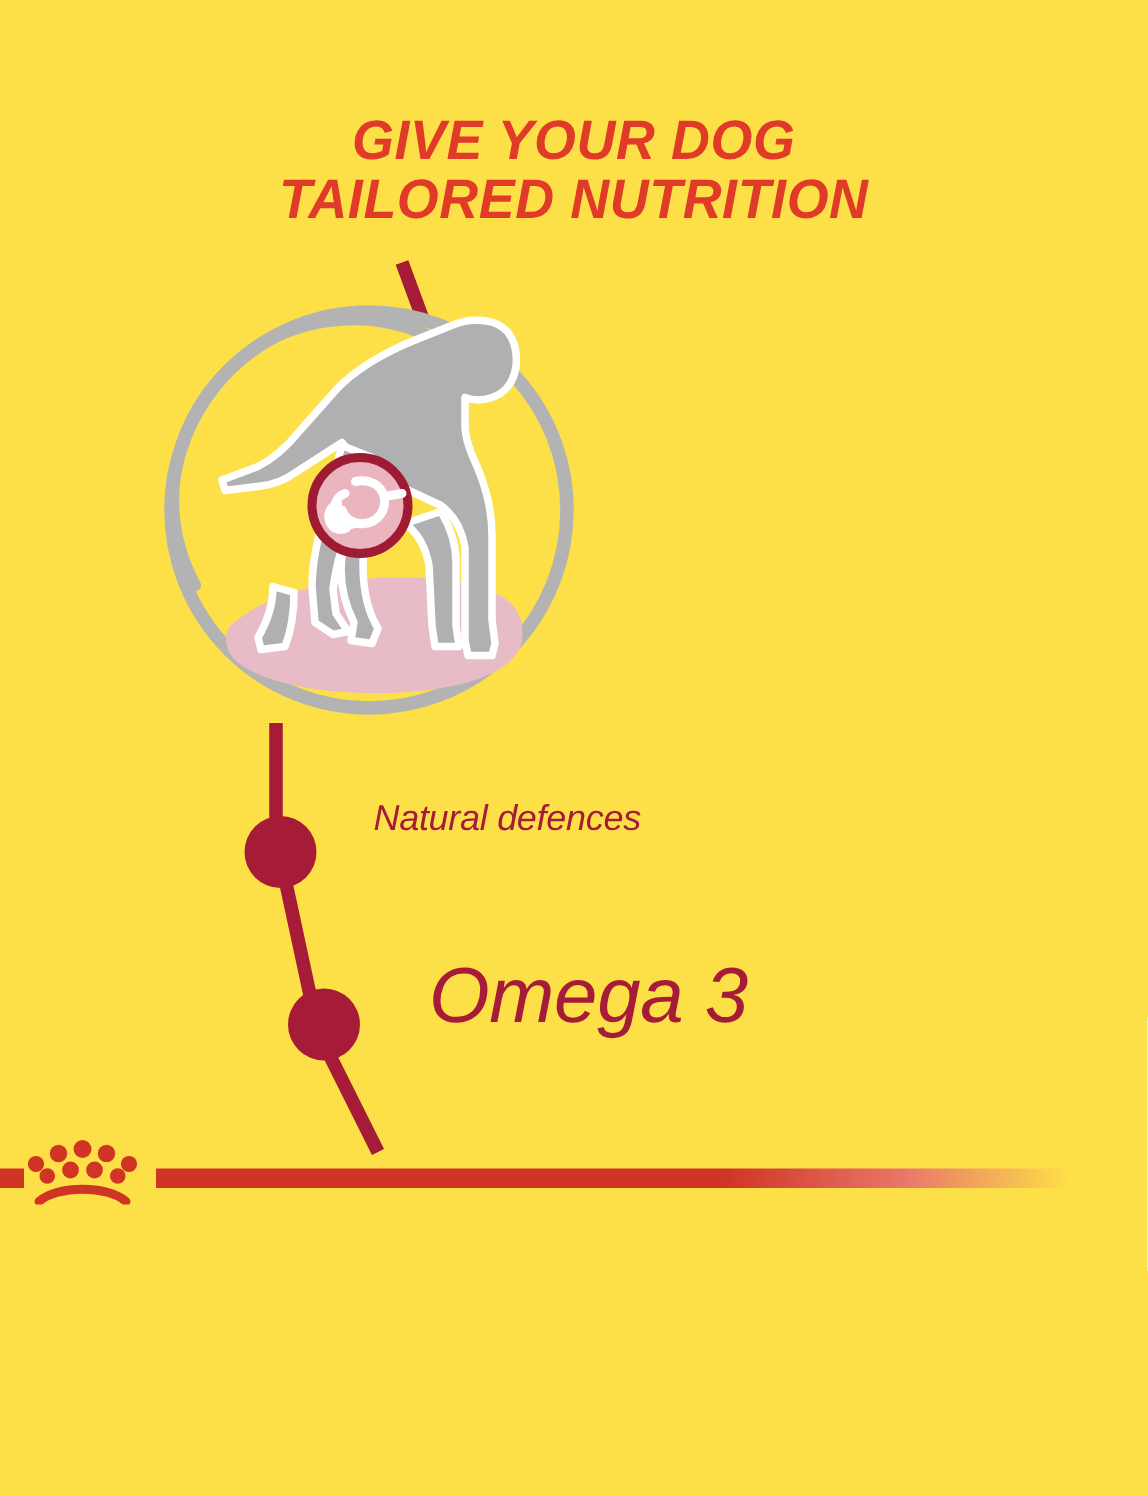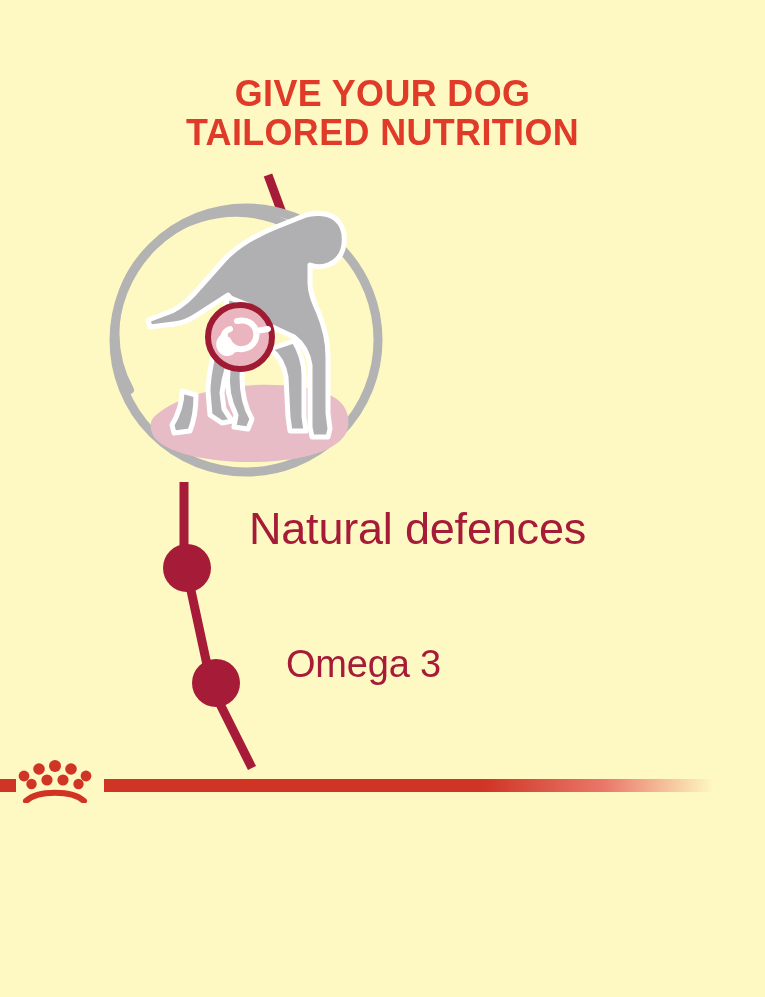--- a/index.html
+++ b/index.html
@@ -12,21 +12,22 @@
     height: 997px;
     position: relative;
     overflow: hidden;
     font-family: "Liberation Sans", sans-serif;
     -webkit-font-smoothing: antialiased;
   }
 
   .page {
     position: absolute;
     inset: 0;
-    background: #fef9c3;
+    background: #fde047;
+    font-style: italic;
   }
 
   
   .headline {
     position: absolute;
     left: 0;
     top: 74px;
     width: 765px;
     text-align: center;
     color: #e03a28;
@@ -72,29 +73,29 @@
     user-select: none;
   }
   .label-high {
     left: 399px;
     top: 300px;
     font-size: 38px;
     line-height: 40px;
   }
   .label-natural {
     left: 249px;
-    top: 508px;
-    font-size: 45px;
+    top: 525px;
+    font-size: 24px;
     line-height: 42px;
     white-space: nowrap;
   }
   .label-omega {
     left: 286px;
     top: 645px;
-    font-size: 38px;
+    font-size: 52px;
     line-height: 38px;
     white-space: nowrap;
   }
   .label span { display: block; }
 
   
   .brandbar {
     position: absolute;
     left: 0;
     top: 775px;

